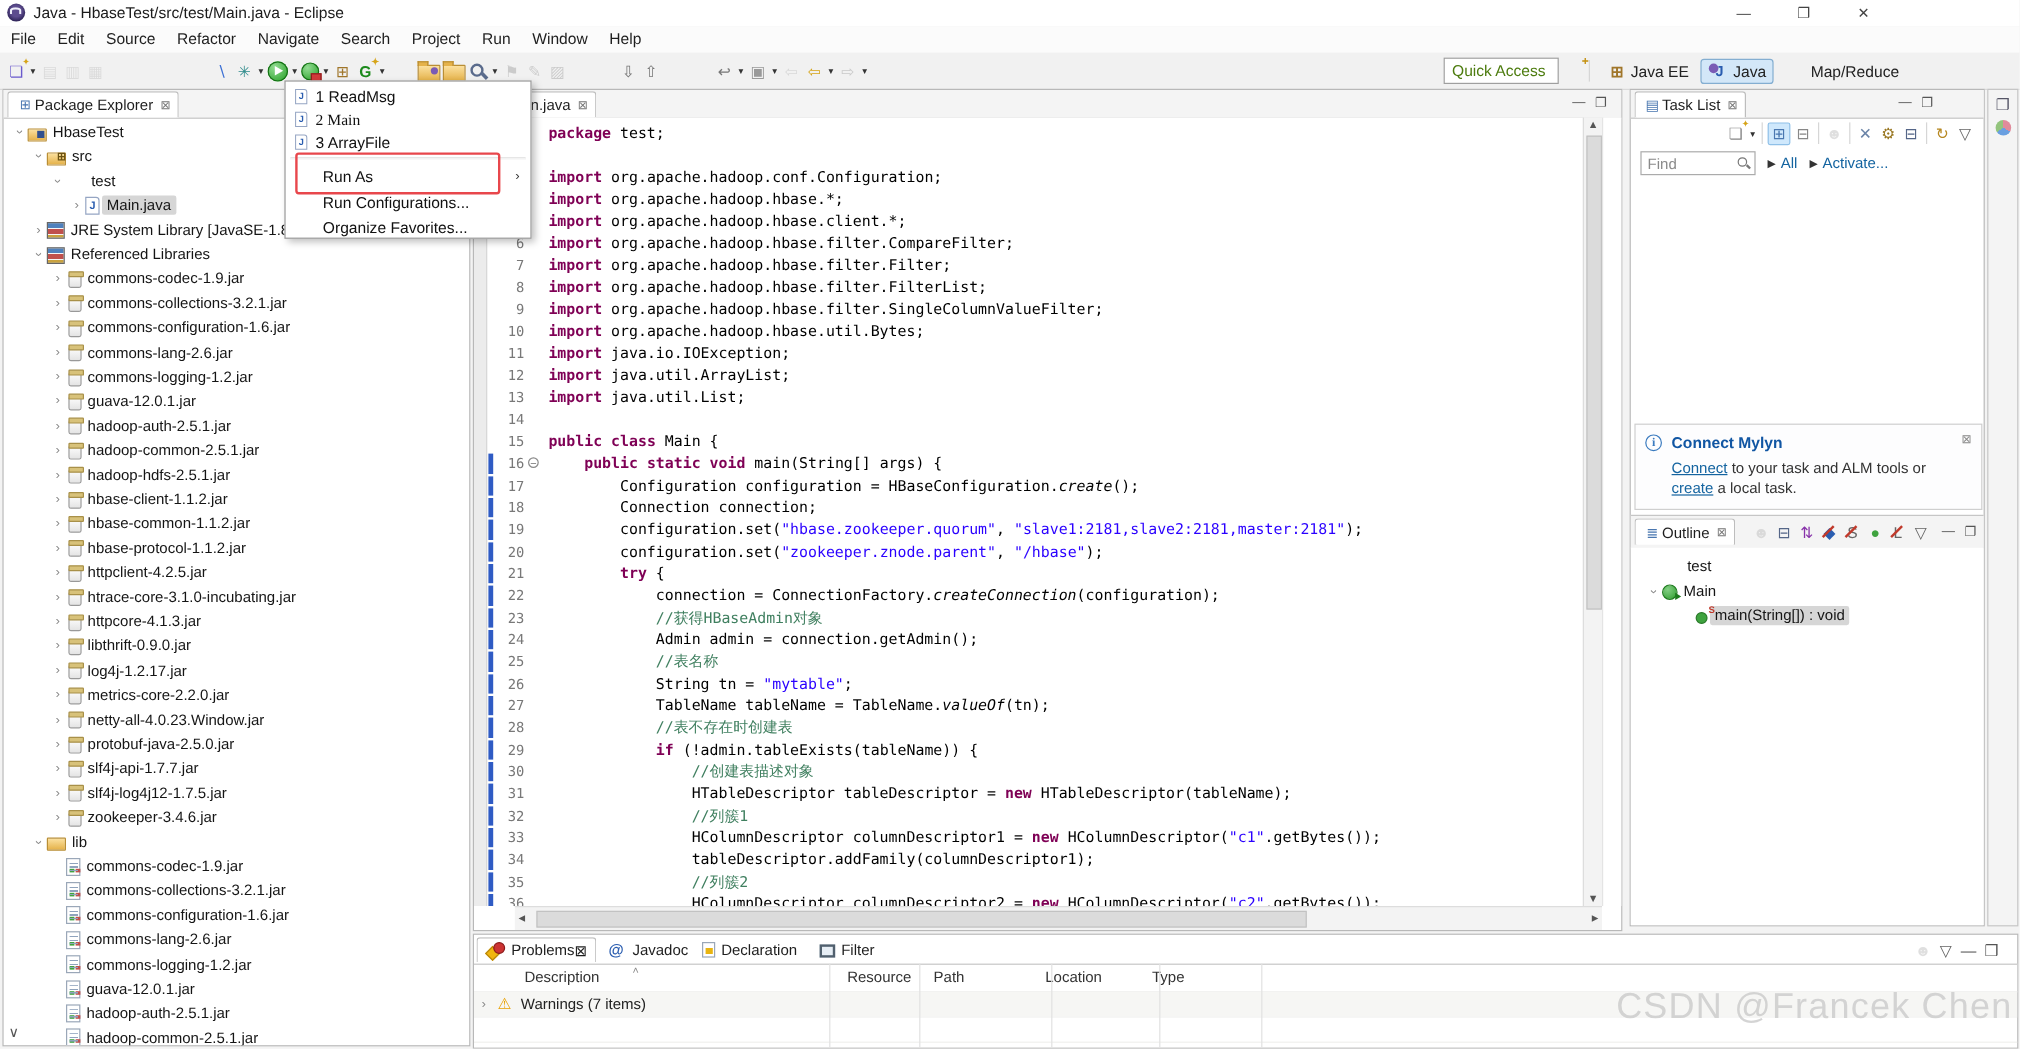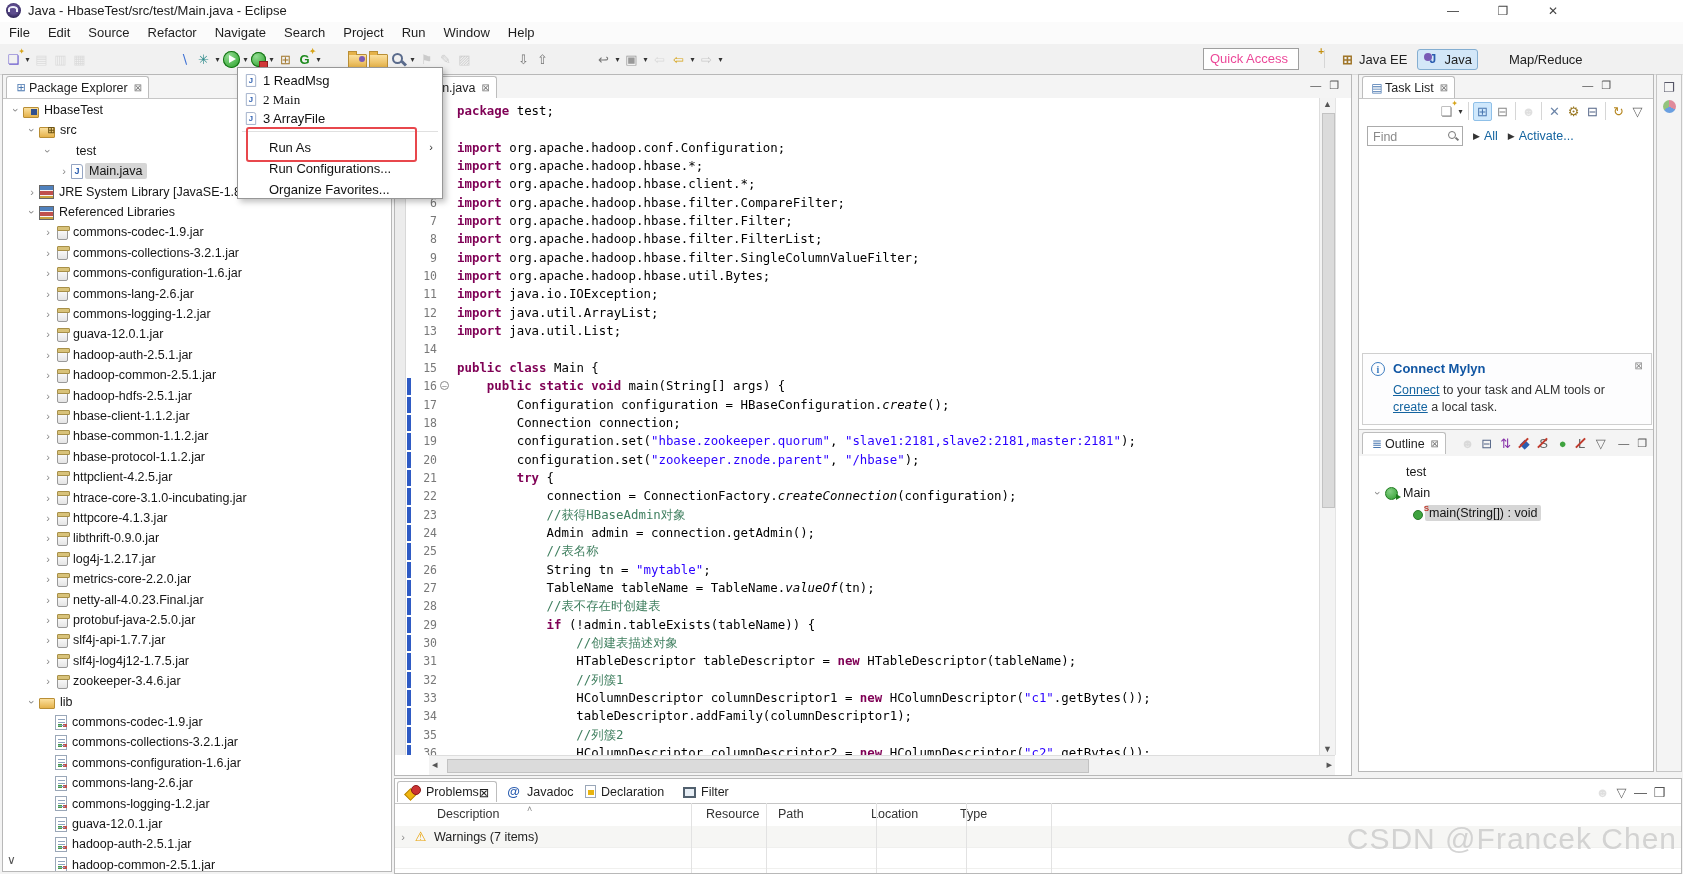--- a/index.html
+++ b/index.html
@@ -32,21 +32,21 @@
   [data-icon="run-external"]::after{content:"";position:absolute;right:-2px;bottom:-2px;width:7px;height:6px;background:#d23a3a;border:1px solid #8e1f1f;}
   [data-icon="new-class"]{color:#1c8a1c;font-weight:bold;}
   [data-icon="new-class"]::after{content:"✦";position:absolute;top:-4px;right:-3px;font-size:8px;color:#d6a419;}
   [data-icon="new-wizard"]::after{content:"✦";position:absolute;top:-4px;right:-3px;font-size:8px;color:#d6a419;}
   [data-icon="open-type"],[data-icon="open-resource"]{width:17px;height:12px;margin-top:4px;background:linear-gradient(#fbe09e,#e5b24a);border:1px solid #b98e35;border-radius:1px;}
   [data-icon="open-type"]::before,[data-icon="open-resource"]::before{content:"";position:absolute;top:-4px;left:-1px;width:7px;height:3px;background:#e5b24a;border:1px solid #b98e35;border-bottom:none;}
   [data-icon="open-type"]::after{content:"";position:absolute;right:1px;top:1px;width:6px;height:6px;border-radius:50%;background:#7a5bb5;}
   [data-icon="search"]::before{content:"";position:absolute;left:2px;top:2px;width:7px;height:7px;border:2px solid #5a6b8c;border-radius:50%;}
   [data-icon="search"]::after{content:"";position:absolute;left:11px;top:11px;width:6px;height:2.5px;background:#5a6b8c;transform:rotate(45deg);}
   
-  #qa{position:absolute;left:1203px;top:4px;width:88px;height:20px;border:1px solid #9f9f9f;background:#fff;color:#ec4899;font-size:13px;line-height:20px;padding-left:6px;}
+  #qa{position:absolute;left:1203px;top:4px;width:88px;height:20px;border:1px solid #9f9f9f;background:#fff;color:#4d7c0f;font-size:13px;line-height:20px;padding-left:6px;}
   #persp{position:absolute;left:1302px;top:2px;height:26px;display:flex;align-items:center;font-size:13px;color:#222;}
   .pbtn{display:flex;align-items:center;padding:2px 6px;border-radius:3px;margin-left:4px;}
   .pbtn.active{background:#d3e7f8;border:1px solid #84aed1;padding:1px 5px;}
   .pbtn .gicon{margin-right:3px;}
   [data-icon="persp-open"]{color:#6a5a2a;font-size:14px;}
   [data-icon="persp-open"]::after{content:"+";position:absolute;top:-5px;right:-4px;font-size:10px;font-weight:bold;color:#c49010;}
   [data-icon="persp-java-ee"]{color:#a0762a;font-weight:bold;}
   [data-icon="persp-java"]{color:#2a5db0;font-weight:bold;font-size:12px;}
   [data-icon="persp-java"]::before{content:"";position:absolute;left:0;top:2px;width:8px;height:8px;border-radius:50%;background:#7a5bb5;}
 
@@ -374,21 +374,21 @@
           <span class="lab">log4j-1.2.17.jar</span>
         </div>
         <div class="trow" style="top: 471.2px; padding-left: 38px;">
           <span class="exp">›</span>
           <span class="ti" data-icon="tree-jar"></span>
           <span class="lab">metrics-core-2.2.0.jar</span>
         </div>
         <div class="trow" style="top: 491.6px; padding-left: 38px;">
           <span class="exp">›</span>
           <span class="ti" data-icon="tree-jar"></span>
-          <span class="lab">netty-all-4.0.23.Final.jar</span>
+          <span class="lab">netty-all-4.0.23.Window.jar</span>
         </div>
         <div class="trow" style="top: 512px; padding-left: 38px;">
           <span class="exp">›</span>
           <span class="ti" data-icon="tree-jar"></span>
           <span class="lab">protobuf-java-2.5.0.jar</span>
         </div>
         <div class="trow" style="top: 532.4px; padding-left: 38px;">
           <span class="exp">›</span>
           <span class="ti" data-icon="tree-jar"></span>
           <span class="lab">slf4j-api-1.7.7.jar</span>

